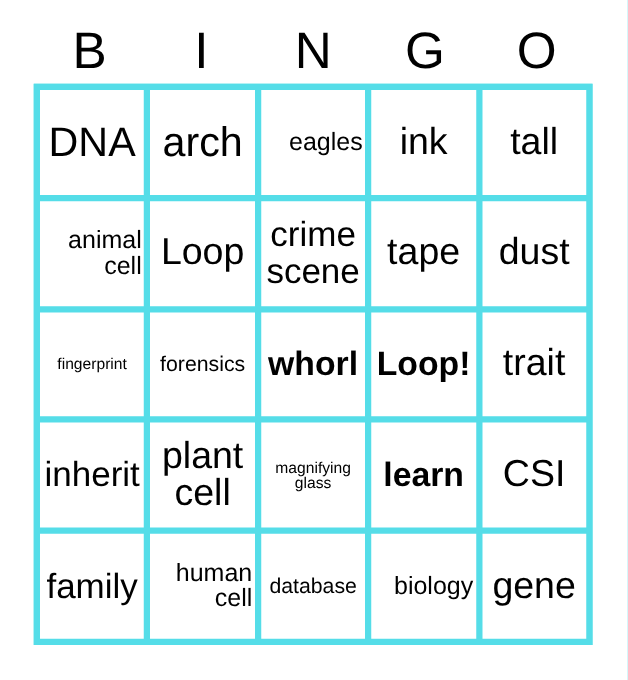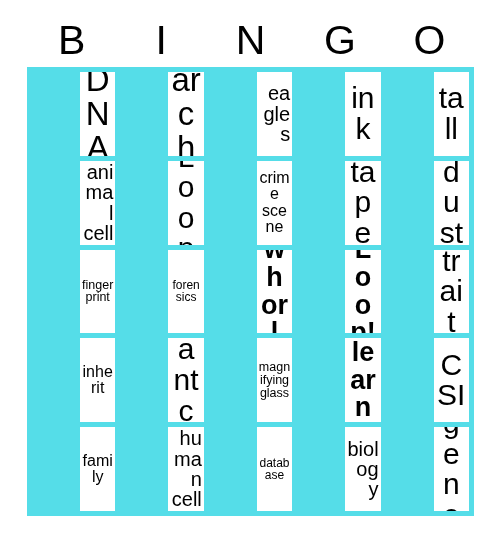--- a/index.html
+++ b/index.html
@@ -62,38 +62,37 @@
   }
   .cell {
     background: #ffffff;
     display: flex;
     align-items: center;
     justify-content: center;
     text-align: center;
     overflow: hidden;
     padding: 1px 2px;
     box-sizing: border-box;
-    margin-left: 48px;
   }
   .cell-text {
     display: block;
     width: 100%;
     line-height: 1.02;
     color: #000000;
     word-break: break-word;
     hyphens: none;
   }
 
   
   .fs-xxl .cell-text { font-size: 33px; }
   .fs-xl  .cell-text { font-size: 30px; }
   .fs-lg  .cell-text { font-size: 27px; font-weight: bold; }
-  .fs-md  .cell-text { font-size: 16px; }
+  .fs-md  .cell-text { font-size: 28px; }
   .fs-sm  .cell-text { font-size: 20px; text-align: right; }
-  .fs-xs  .cell-text { font-size: 12px; }
+  .fs-xs  .cell-text { font-size: 17px; }
   .fs-xxs .cell-text { font-size: 12.5px; }
 </style>
 </head>
 <body>
 
 <div id="card">
 
   <div id="header-row">
     <div class="header-letter">B</div>
     <div class="header-letter">I</div>

